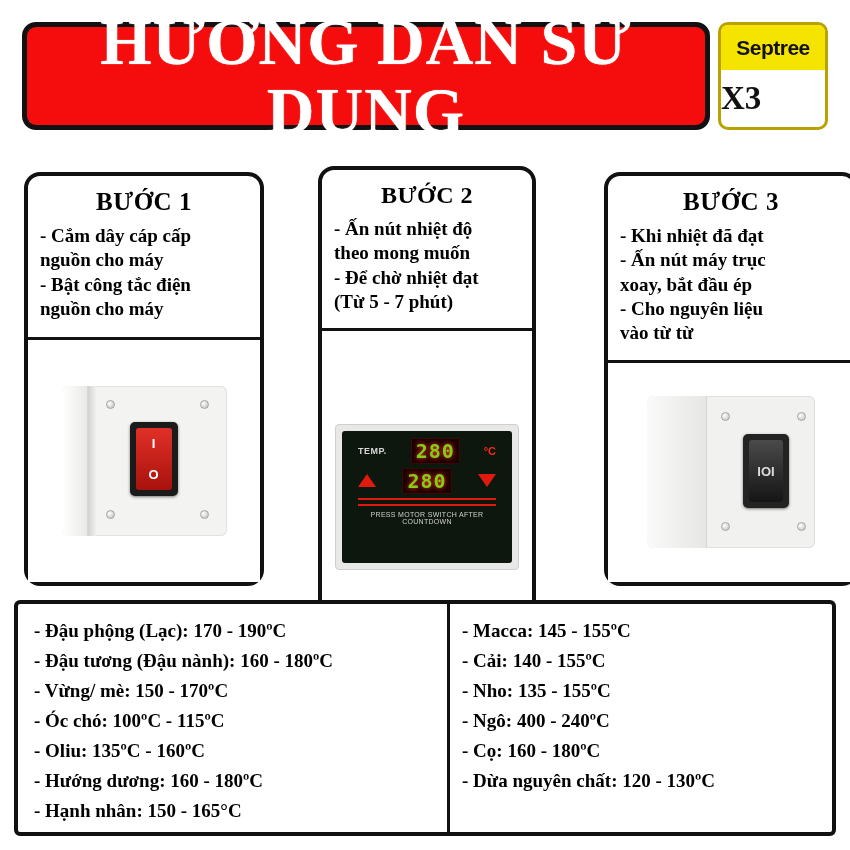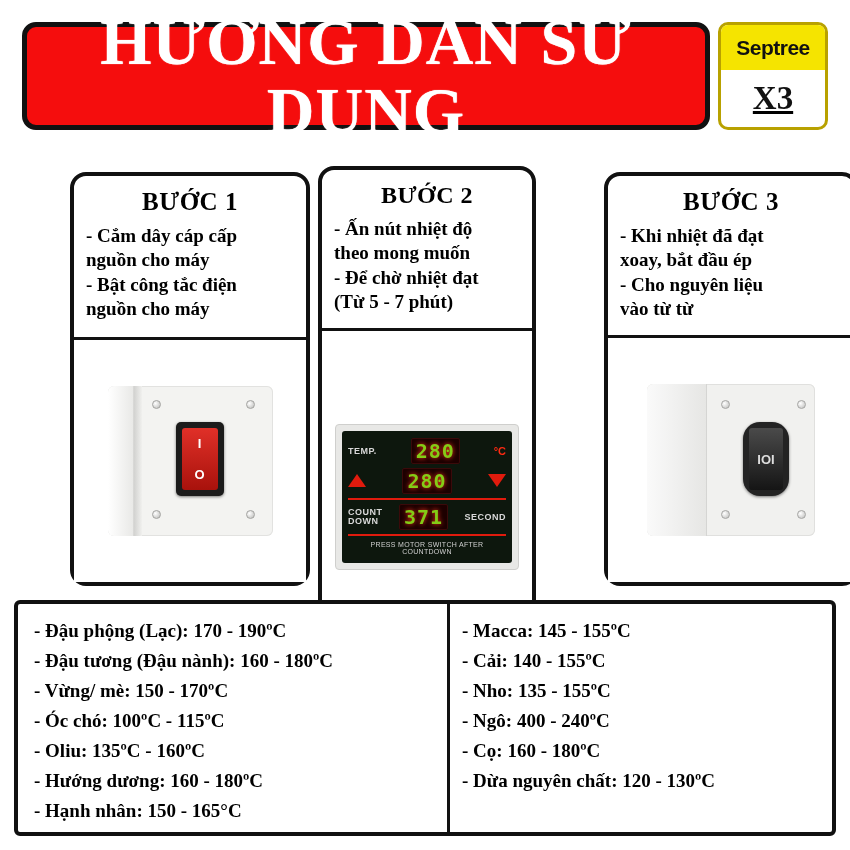--- a/index.html
+++ b/index.html
@@ -43,38 +43,38 @@
   }
   .brand-top {
     width:100%; height:46px; background:#f5e400;
     display:flex; align-items:center; justify-content:center;
   }
   .brand-name {
     font-family:"Liberation Sans", sans-serif;
     font-weight:bold; font-size:21px; color:#111; letter-spacing:-0.5px;
   }
   .brand-bot {
-    width:100%; height:58px; display:flex; align-items:center; justify-content:center;text-decoration:underline;
+    width:100%; height:58px; display:flex; align-items:center; justify-content:flex-start;
   }
   .brand-model {
     font-family:"Liberation Serif", serif;
     font-weight:bold; font-size:33px; color:#111;
   }
 
   
   .steps { position:absolute; left:0; top:166px; width:850px; height:424px; }
 
   .step {
     position:absolute;
     border:4px solid #111;
     border-radius:16px;
     background:#fff;
     display:flex; flex-direction:column;
   }
-  .step-1 { left:24px;  top:6px;  width:240px; height:414px;margin-left:46px; }
+  .step-1 { left:24px;  top:6px;  width:240px; height:414px; }
   .step-2 { left:318px; top:0px;  width:218px; height:500px; }
   .step-3 { left:604px; top:6px;  width:254px; height:414px; }
 
   .step-head {
     text-align:center;
     font-weight:bold;
     font-size:25px;
     padding:12px 0 8px 0;
     letter-spacing:0.5px;
   }
@@ -144,21 +144,21 @@
     position:relative; width:184px; height:146px;
     background:#e8e8e6;
     border:1px solid #cfcfcd;
     border-radius:4px;
     padding:6px;
   }
   .ph2 .screen {
     position:relative; width:100%; height:100%;
     background:#0d170d;
     border-radius:3px;
-    padding:5px 6px;
+    padding:5px 16px;
     display:flex; flex-direction:column;
     font-family:"Liberation Sans", sans-serif;
   }
   .ph2 .row {
     display:flex; align-items:center; justify-content:space-between;
     height:30px;
   }
   .ph2 .lbl { color:#d8d8d8; font-size:9px; font-weight:bold; letter-spacing:.5px; }
   .ph2 .lbl small { display:block; font-size:9px; line-height:1; }
   .ph2 .seg {
@@ -198,21 +198,21 @@
     position:absolute; width:9px; height:9px; border-radius:50%;
     background:radial-gradient(circle at 35% 35%, #fff, #bcbcba);
     border:1px solid #a6a6a4;
   }
   .ph3 .s1 { left:74px; top:16px; }
   .ph3 .s2 { left:74px; top:126px; }
   .ph3 .s3 { left:150px; top:16px; }
   .ph3 .s4 { left:150px; top:126px; }
   .ph3 .sw-frame {
     position:absolute; left:96px; top:38px; width:46px; height:74px;
-    background:#232323; border-radius:17px; box-shadow:0 1px 3px rgba(0,0,0,.5);
+    background:#232323; border-radius:5px; box-shadow:0 1px 3px rgba(0,0,0,.5);
   }
   .ph3 .sw-blk {
     position:absolute; left:6px; top:6px; width:34px; height:62px;
     background:linear-gradient(180deg,#4a4a4a,#151515);
     border-radius:3px;
     display:flex; align-items:center; justify-content:center;
     color:#ddd; font-family:"Liberation Sans", sans-serif; font-size:13px; font-weight:bold;
   }
 
   
@@ -296,39 +296,32 @@
               <span class="lbl">TEMP.</span>
               <span class="seg">280</span>
               <span class="unit">°C</span>
             </div>
             <div class="row">
               <span class="tri-up"></span>
               <span class="seg">280</span>
               <span class="tri-dn"></span>
             </div>
             <div class="hr"></div>
-            <div class="row">
-              <span class="lbl">
-                <small>COUNT</small>
-                <small>DOWN</small>
-              </span>
-              <span class="seg">371</span>
-              <span class="lbl">SECOND</span>
-            </div>
             <div class="hr"></div>
             <div class="foot">PRESS MOTOR SWITCH AFTER COUNTDOWN</div>
           </div>
         </div>
       </div>
     </div>
 
     <div class="step step-3">
       <div class="step-head">BƯỚC 3</div>
       <div class="step-body">
         <div class="line">- Khi nhiệt đã đạt</div>
+        <div class="line">- Ấn nút máy trục</div>
         <div class="line">xoay,  bắt đầu ép</div>
         <div class="line">- Cho nguyên liệu</div>
         <div class="line">vào từ từ</div>
       </div>
       <div class="step-divider"></div>
       <div class="photo">
         <div class="ph3">
           <div class="pl"></div>
           <div class="screw s1"></div>
           <div class="screw s2"></div>

